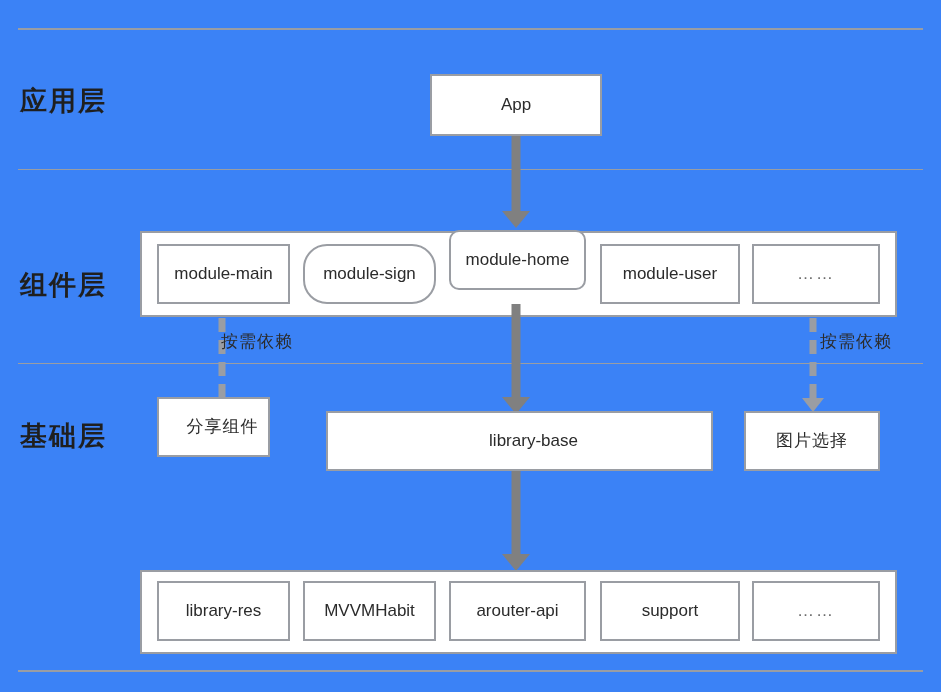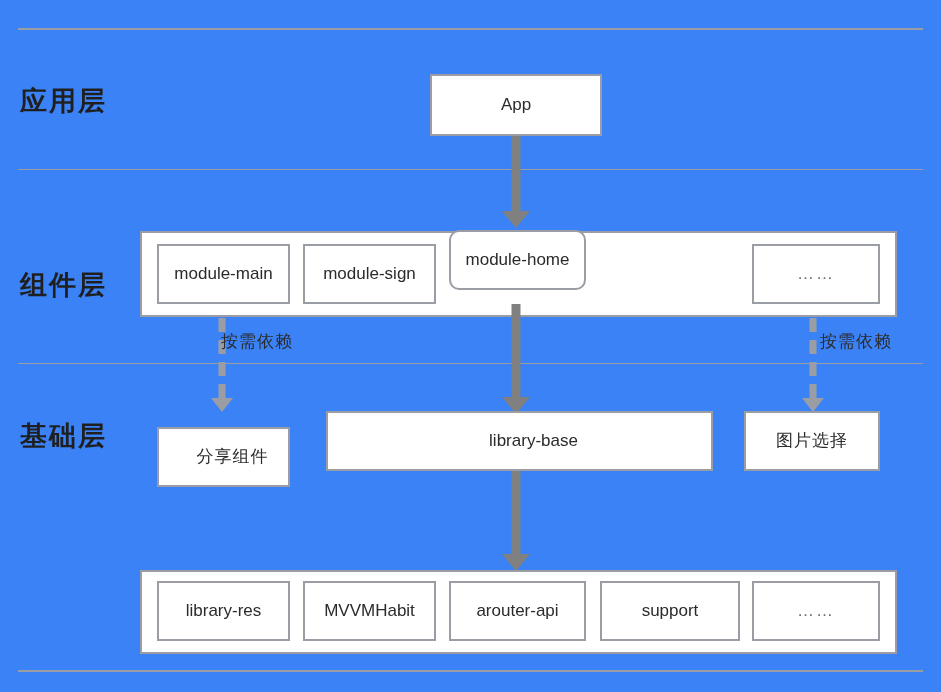--- a/index.html
+++ b/index.html
@@ -148,45 +148,46 @@
 
   <div class="arrow-solid" style="left:501px; top:136px; width:30px; height:92px;">
     <div class="shaft" style="height:75px;"></div>
     <div class="head" style="top:75px;"></div>
   </div>
 
   <div class="group-box" style="left:140px; top:231px; width:757px; height:86px;"></div>
 
   <div class="node" style="left:157px; top:244px; width:133px; height:60px;">module-main</div>
 
-  <div class="node" style="left:303px; top:244px; width:133px; height:60px;">module-sign</div>
+  <div class="node" style="left:303px; top:244px; width:133px; height:60px;border-radius:24px;">module-sign</div>
 
   <div class="node" style="left:449px; top:230px; width:137px; height:60px;border-radius:10px;">module-home</div>
 
+  <div class="node" style="left:600px; top:244px; width:140px; height:60px;">module-user</div>
 
   <div class="node dots" style="left:752px; top:244px; width:128px; height:60px;">……</div>
 
   <div class="arrow-dashed" style="left:209px; top:318px; width:26px; height:94px;">
     <div class="shaft" style="height:80px;"></div>
     <div class="head" style="top:80px;"></div>
   </div>
   <div class="edge-label" style="left:221px; top:330px;">按需依赖</div>
 
   <div class="arrow-solid" style="left:501px; top:304px; width:30px; height:110px;">
     <div class="shaft" style="height:93px;"></div>
     <div class="head" style="top:93px;"></div>
   </div>
 
   <div class="arrow-dashed" style="left:800px; top:318px; width:26px; height:94px;">
     <div class="shaft" style="height:80px;"></div>
     <div class="head" style="top:80px;"></div>
   </div>
   <div class="edge-label" style="left:820px; top:330px;">按需依赖</div>
 
-  <div class="node cjk" style="left:157px; top:427px; width:133px; height:60px;padding-left:18px;">分享组件</div>
+  <div class="node cjk" style="left:157px; top:397px; width:113px; height:60px;padding-left:18px;">分享组件</div>
 
   <div class="node" style="left:326px; top:411px; width:387px; height:60px;padding-left:28px;">library-base</div>
 
   <div class="node cjk" style="left:744px; top:411px; width:136px; height:60px;">图片选择</div>
 
   <div class="arrow-solid" style="left:501px; top:471px; width:30px; height:100px;">
     <div class="shaft" style="height:83px;"></div>
     <div class="head" style="top:83px;"></div>
   </div>
 

